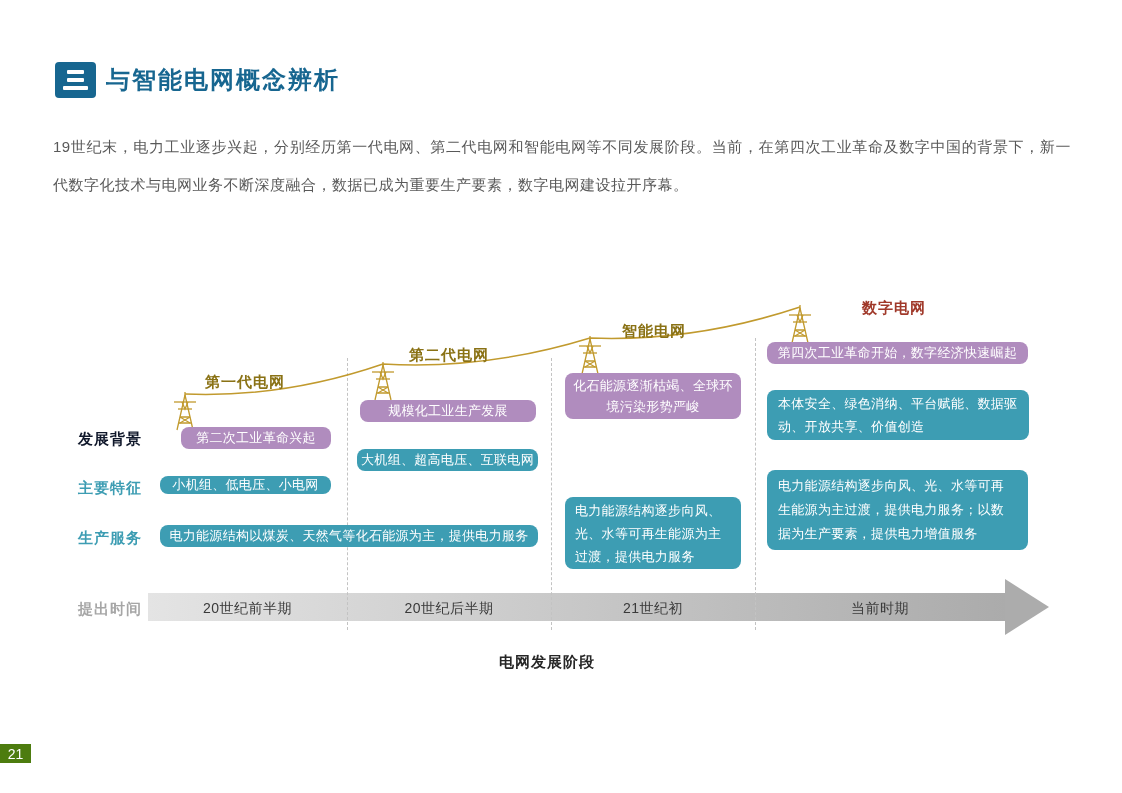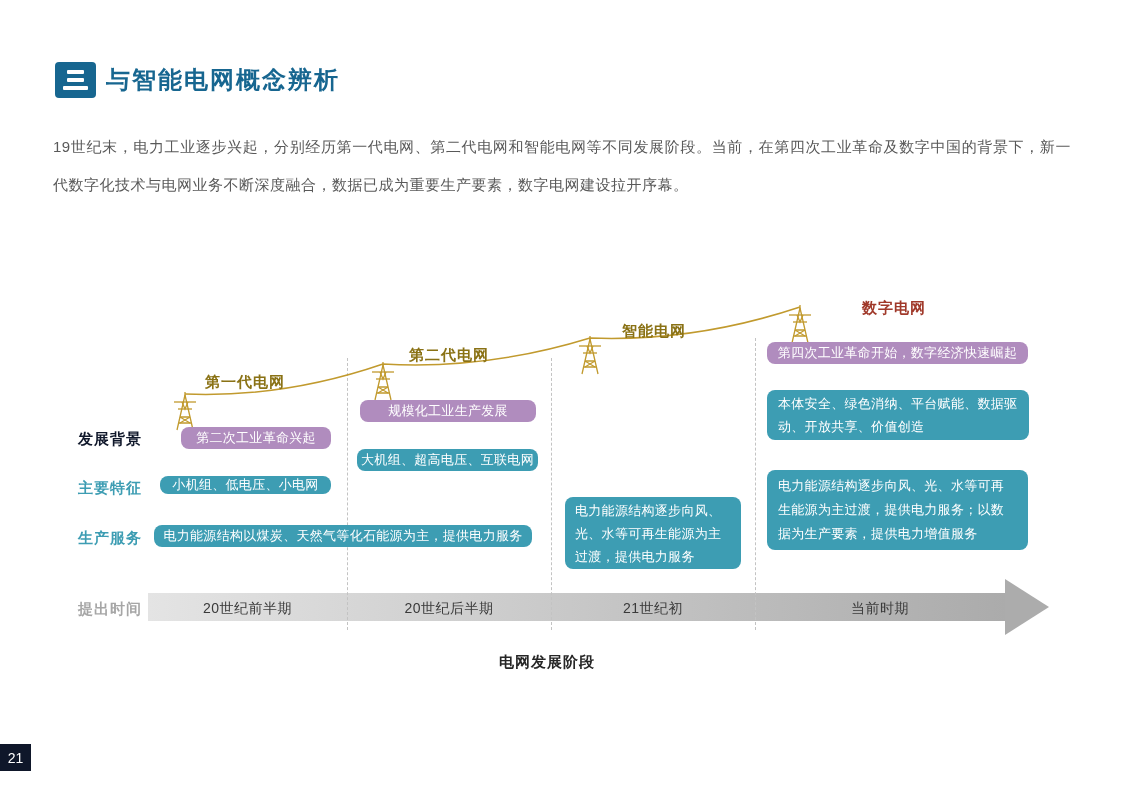--- a/index.html
+++ b/index.html
@@ -44,42 +44,42 @@
   .box{position:absolute;color:#fff;font-size:13px;border-radius:8px;box-sizing:border-box;
     display:flex;align-items:center;justify-content:center;text-align:center;
     padding:2px 8px;line-height:22px;z-index:3;letter-spacing:0.3px;}
   .purple{background:#b08cbe;}
   .teal{background:#3d9db3;}
   .box-left{text-align:left;justify-content:flex-start;}
   .b1-bg{left:181px;top:427px;width:150px;height:22px;}
   .b1-feat{left:160px;top:476px;width:171px;height:18px;}
   .b2-bg{left:360px;top:400px;width:176px;height:22px;}
   .b2-feat{left:357px;top:449px;width:181px;height:22px;padding:2px 4px;}
-  .b12-serv{left:154px;top:525px;width:378px;height:22px;padding:2px 6px;text-align:right;}
+  .b12-serv{left:160px;top:525px;width:378px;height:22px;padding:2px 6px;text-align:right;}
   .b3-bg{left:565px;top:373px;width:176px;height:46px;line-height:21px;}
   .b3-feat{left:565px;top:448px;width:176px;height:22px;}
   .b3-serv{left:565px;top:497px;width:176px;height:72px;line-height:23px;padding:4px 10px;}
   .b4-bg{left:767px;top:342px;width:261px;height:22px;}
   .b4-feat{left:767px;top:390px;width:262px;height:50px;line-height:23px;padding:3px 11px;}
   .b4-serv{left:767px;top:470px;width:261px;height:80px;line-height:24px;padding:4px 11px;}
   
   .arrow-body{position:absolute;left:148px;top:593px;width:858px;height:28px;
     background:linear-gradient(to right,#e4e4e4,#ababab);z-index:0;}
   .arrow-head{position:absolute;left:1005px;top:579px;width:0;height:0;z-index:0;
     border-top:28px solid transparent;border-bottom:28px solid transparent;border-left:44px solid #acacac;}
   .period{position:absolute;top:600px;font-size:14px;color:#3a3a3a;text-align:center;z-index:4;letter-spacing:0.5px;}
   .p1{left:148px;width:199px;}
   .p2{left:347px;width:204px;}
   .p3{left:551px;width:204px;}
   .p4{left:755px;width:250px;}
   
   .axis-label{position:absolute;left:0;top:653px;width:1094px;text-align:center;
     font-size:15px;font-weight:bold;color:#262626;letter-spacing:1px;z-index:2;}
   
-  .page-badge{position:absolute;left:0;top:744px;width:31px;height:27px;background:#0f172a;
+  .page-badge{position:absolute;left:0;top:744px;width:31px;height:19px;background:#4d7c0f;
     color:#fff;font-size:14px;display:flex;align-items:center;justify-content:center;}
 </style>
 </head>
 <body>
 
 <div class="header">
   <div class="header-icon">
     <span class="bar bar1"></span>
     <span class="bar bar2"></span>
     <span class="bar bar3"></span>
@@ -128,20 +128,21 @@
   <div class="rowlab row-time">提出时间</div>
 
   <div class="box purple b1-bg">第二次工业革命兴起</div>
   <div class="box teal b1-feat">小机组、低电压、小电网</div>
 
   <div class="box purple b2-bg">规模化工业生产发展</div>
   <div class="box teal b2-feat">大机组、超高电压、互联电网</div>
 
   <div class="box teal b12-serv">电力能源结构以煤炭、天然气等化石能源为主，提供电力服务</div>
 
+  <div class="box purple b3-bg">化石能源逐渐枯竭、全球环境污染形势严峻</div>
   <div class="box teal box-left b3-serv">电力能源结构逐步向风、光、水等可再生能源为主过渡，提供电力服务</div>
 
   <div class="box purple b4-bg">第四次工业革命开始，数字经济快速崛起</div>
   <div class="box teal box-left b4-feat">本体安全、绿色消纳、平台赋能、数据驱动、开放共享、价值创造</div>
   <div class="box teal box-left b4-serv">电力能源结构逐步向风、光、水等可再生能源为主过渡，提供电力服务；以数据为生产要素，提供电力增值服务</div>
 
   <div class="period p1">20世纪前半期</div>
   <div class="period p2">20世纪后半期</div>
   <div class="period p3">21世纪初</div>
   <div class="period p4">当前时期</div>

